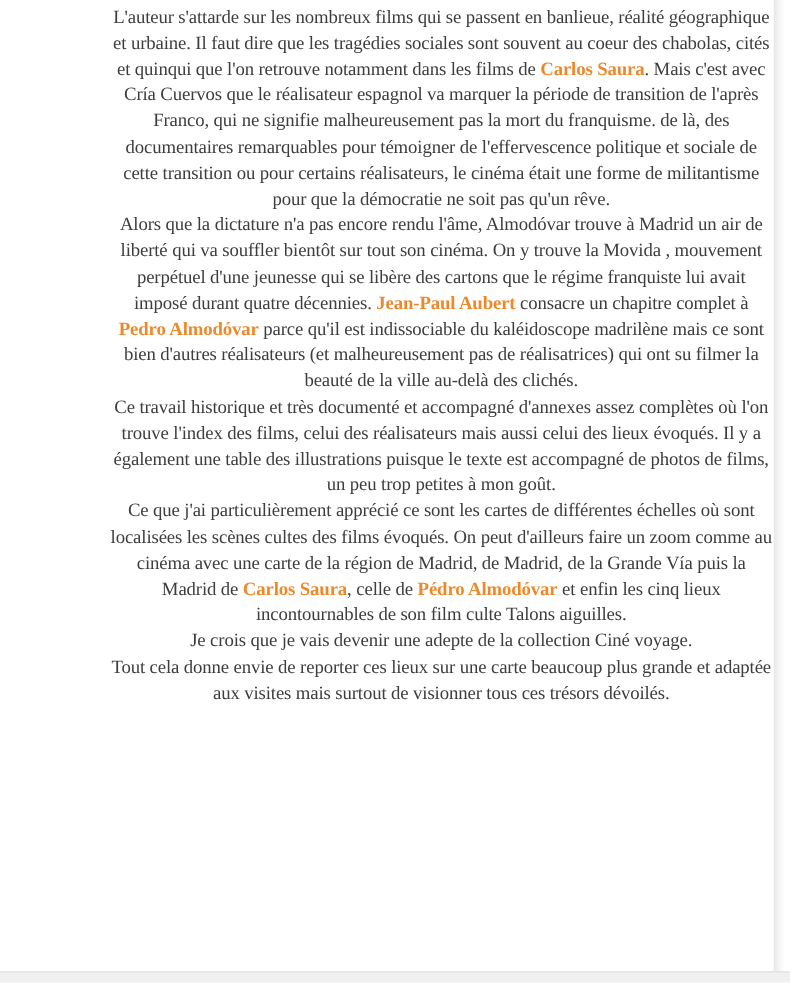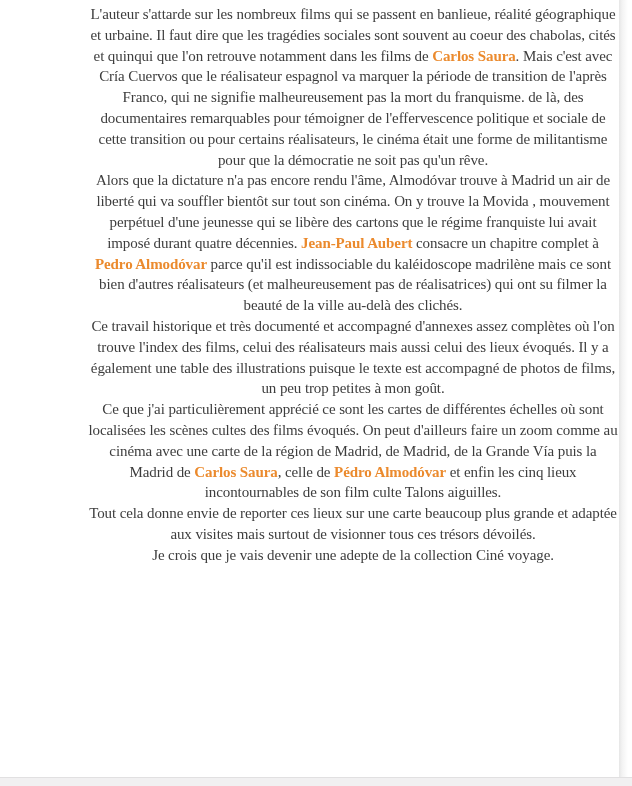--- a/index.html
+++ b/index.html
@@ -56,19 +56,19 @@
   }
 </style>
 </head>
 <body style="--text-color: #3d3d3d; --accent-color: #EB8A2D; --bottombar-color: #f1f0f1; --bottombar-border: #e1e0e1; background: rgb(255, 255, 255);">
 
 <div class="article" id="article-root">
     <p>L'auteur s'attarde sur les nombreux films qui se passent en banlieue, réalité géographique et urbaine. Il faut dire que les tragédies sociales sont souvent au coeur des chabolas, cités et quinqui que l'on retrouve notamment dans les films de <a class="author-link">Carlos Saura</a>. Mais c'est avec Cría Cuervos que le réalisateur espagnol va marquer la période de transition de l'après Franco, qui ne signifie malheureusement pas la mort du franquisme. de là, des documentaires remarquables pour témoigner de l'effervescence politique et sociale de cette transition ou pour certains réalisateurs, le cinéma était une forme de militantisme pour que la démocratie ne soit pas qu'un rêve.</p>
     <p>Alors que la dictature n'a pas encore rendu l'âme, Almodóvar trouve à Madrid un air de liberté qui va souffler bientôt sur tout son cinéma. On y trouve la Movida , mouvement perpétuel d'une jeunesse qui se libère des cartons que le régime franquiste lui avait imposé durant quatre décennies. <a class="author-link">Jean-Paul Aubert</a> consacre un chapitre complet à <a class="author-link">Pedro Almodóvar</a> parce qu'il est indissociable du kaléidoscope madrilène mais ce sont bien d'autres réalisateurs (et malheureusement pas de réalisatrices) qui ont su filmer la beauté de la ville au-delà des clichés.</p>
     <p>Ce travail historique et très documenté et accompagné d'annexes assez complètes où l'on trouve l'index des films, celui des réalisateurs mais aussi celui des lieux évoqués. Il y a également une table des illustrations puisque le texte est accompagné de photos de films, un peu trop petites à mon goût.</p>
     <p>Ce que j'ai particulièrement apprécié ce sont les cartes de différentes échelles où sont localisées les scènes cultes des films évoqués. On peut d'ailleurs faire un zoom comme au cinéma avec une carte de la région de Madrid, de Madrid, de la Grande Vía puis la Madrid de <a class="author-link">Carlos Saura</a>, celle de <a class="author-link">Pédro Almodóvar</a> et enfin les cinq lieux incontournables de son film culte Talons aiguilles.</p>
+    <p>Je crois que je vais devenir une adepte de la collection Ciné voyage.</p>
     <p>Tout cela donne envie de reporter ces lieux sur une carte beaucoup plus grande et adaptée aux visites mais surtout de visionner tous ces trésors dévoilés.</p>
-    <p>Je crois que je vais devenir une adepte de la collection Ciné voyage.</p>
   </div>
 
 <div class="right-shadow"></div>
 
 <div class="bottom-bar"></div>
 
 </body></html>

